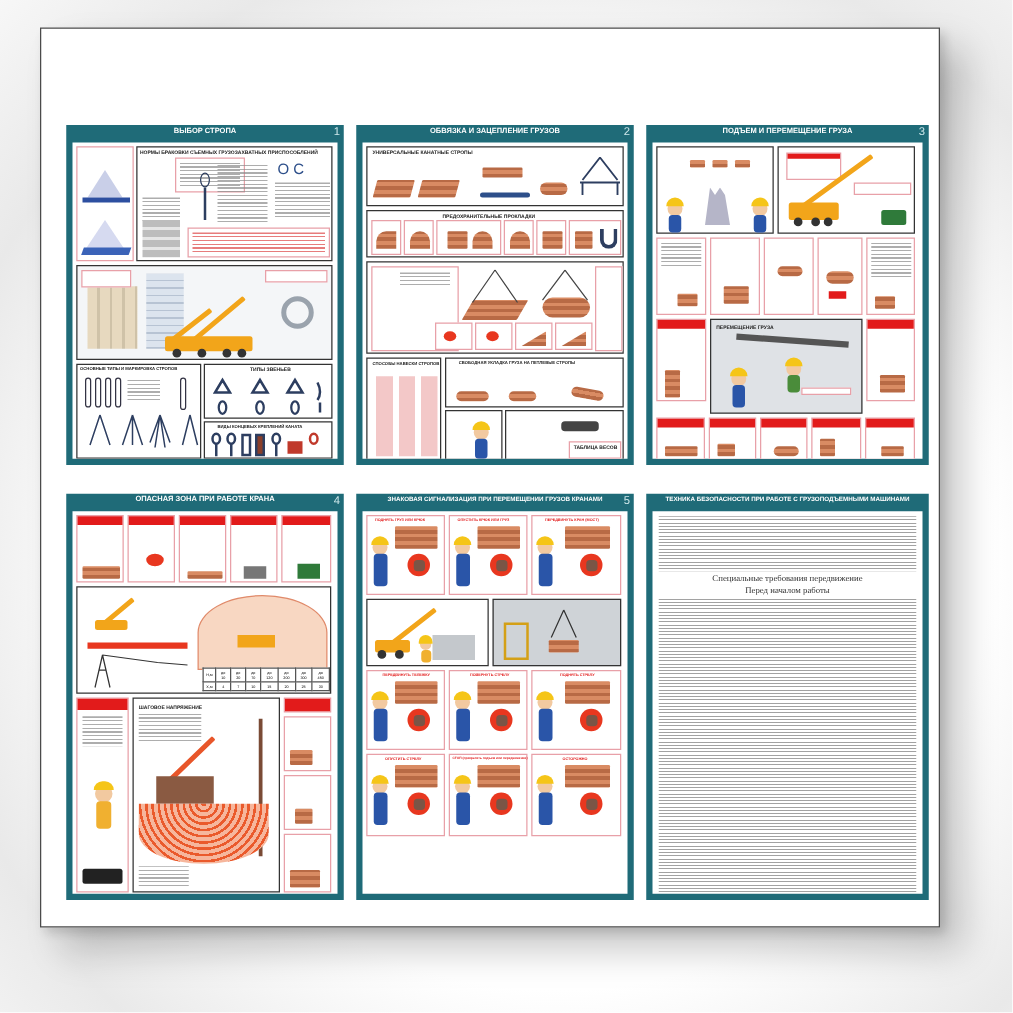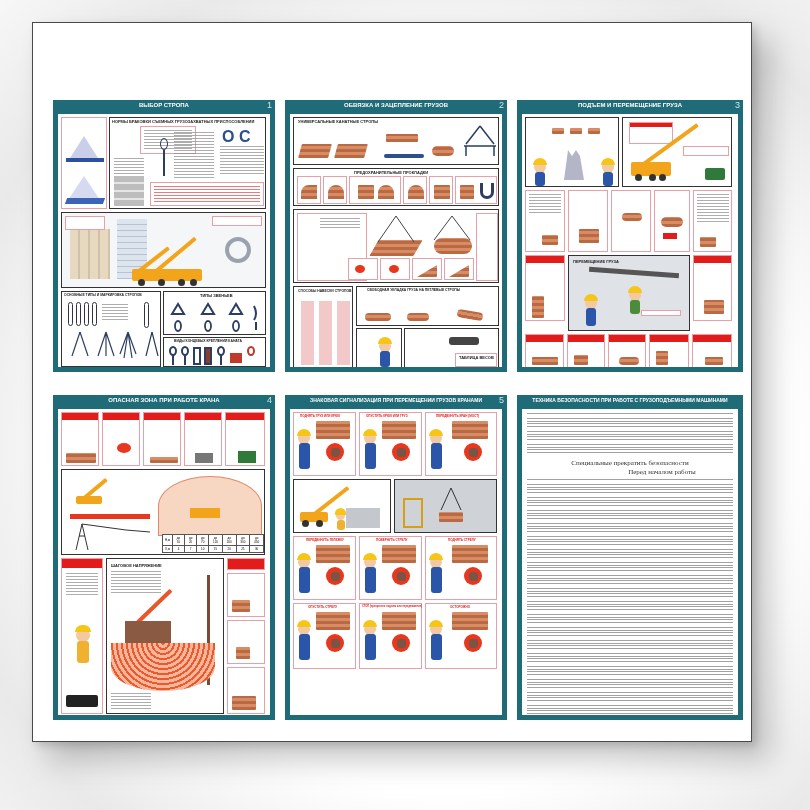--- a/index.html
+++ b/index.html
@@ -71,21 +71,21 @@
         <div class="panel" style="left:51px;top:3px;width:157px;height:92px;">
           <div class="label" style="left:2px;top:1px;font-size:4px;">НОРМЫ БРАКОВКИ СЪЕМНЫХ ГРУЗОЗАХВАТНЫХ ПРИСПОСОБЛЕНИЙ</div>
           <div class="panel pink" style="left:30px;top:8px;width:56px;height:28px;">
               <div class="textlines" style="left:3px;top:3px;width:48px;height:20px;"></div>
             </div>
           <div class="textlines" style="left:4px;top:40px;width:30px;height:20px;"></div>
           <div style="position:absolute;left:4px;top:58px;width:30px;height:30px;background:repeating-linear-gradient(180deg,#bdbdbd 0 6px,#e6e6e6 6px 8px);"></div>
           <div class="sling" style="left:50px;top:20px;width:8px;height:12px;border-radius:50%;border-color:#2d3e60;"></div>
           <div style="position:absolute;left:53px;top:32px;width:2px;height:26px;background:#2d3e60;"></div>
           <div class="textlines" style="left:64px;top:14px;width:40px;height:46px;"></div>
-          <div style="position:absolute;left:112px;top:10px;width:40px;height:14px;font-size:16px;color:#2d4f8a;font-weight:bold;">O C</div>
+          <div style="position:absolute;left:112px;top:10px;width:40px;height:14px;font-size:12px;color:#2d4f8a;font-weight:normal;">O C</div>
           <div class="textlines" style="left:110px;top:28px;width:44px;height:30px;"></div>
           <div class="panel pink" style="left:40px;top:64px;width:114px;height:24px;">
               <div class="textlines" style="left:3px;top:3px;width:106px;height:16px;background:repeating-linear-gradient(180deg,#d44 0 1px,transparent 1px 3px);"></div>
             </div>
         </div>
         <div class="panel" style="left:3px;top:98px;width:205px;height:76px;background:#f4f6f8;">
           <div style="position:absolute;left:8px;top:16px;width:40px;height:50px;background:repeating-linear-gradient(90deg,#e7d9bf 0 8px,#cfc2a8 8px 10px);"></div>
           <div style="position:absolute;left:55px;top:6px;width:30px;height:60px;background:repeating-linear-gradient(180deg,#dce4ee 0 5px,#b7c3d3 5px 6px);"></div>
           <div class="crane-boom" style="left:72px;top:60px;width:44px;transform:rotate(-38deg);"></div>
           <div class="crane-boom" style="left:92px;top:58px;width:54px;transform:rotate(-40deg);"></div>
@@ -530,19 +530,19 @@
             </div>
           <div class="sign-circle" style="left:38px;top:30px;width:18px;height:18px;"></div>
         </div>
       </div>
     </div>
 
     <div class="poster" style="left:484px;top:372px;height:325px;width:226px;">
       <div class="poster-title" style="font-size:5px;">ТЕХНИКА БЕЗОПАСНОСТИ ПРИ РАБОТЕ С ГРУЗОПОДЪЕМНЫМИ МАШИНАМИ</div>
       <div class="poster-inner">
         <div class="textlines" style="left:5px;top:4px;width:206px;height:44px;background:repeating-linear-gradient(180deg,#7a7a7a 0 0.8px,transparent 0.8px 2.6px);"></div>
-        <div class="t6-sub" style="top:50px;font-size:7px;">Специальные прекратить безопасности</div>
-        <div class="t6-sub" style="top:59px;font-size:7px;margin-left:32px;">Перед началом работы</div>
+        <div class="t6-sub" style="top:50px;font-size:7px;">Специальные требования передвижение</div>
+        <div class="t6-sub" style="top:59px;font-size:7px;">Перед началом работы</div>
         <div class="textlines" style="left:5px;top:70px;width:206px;height:236px;background:repeating-linear-gradient(180deg,#7a7a7a 0 0.8px,transparent 0.8px 2.6px);"></div>
       </div>
     </div>
   </div>
 </div>
 
 </body></html>

